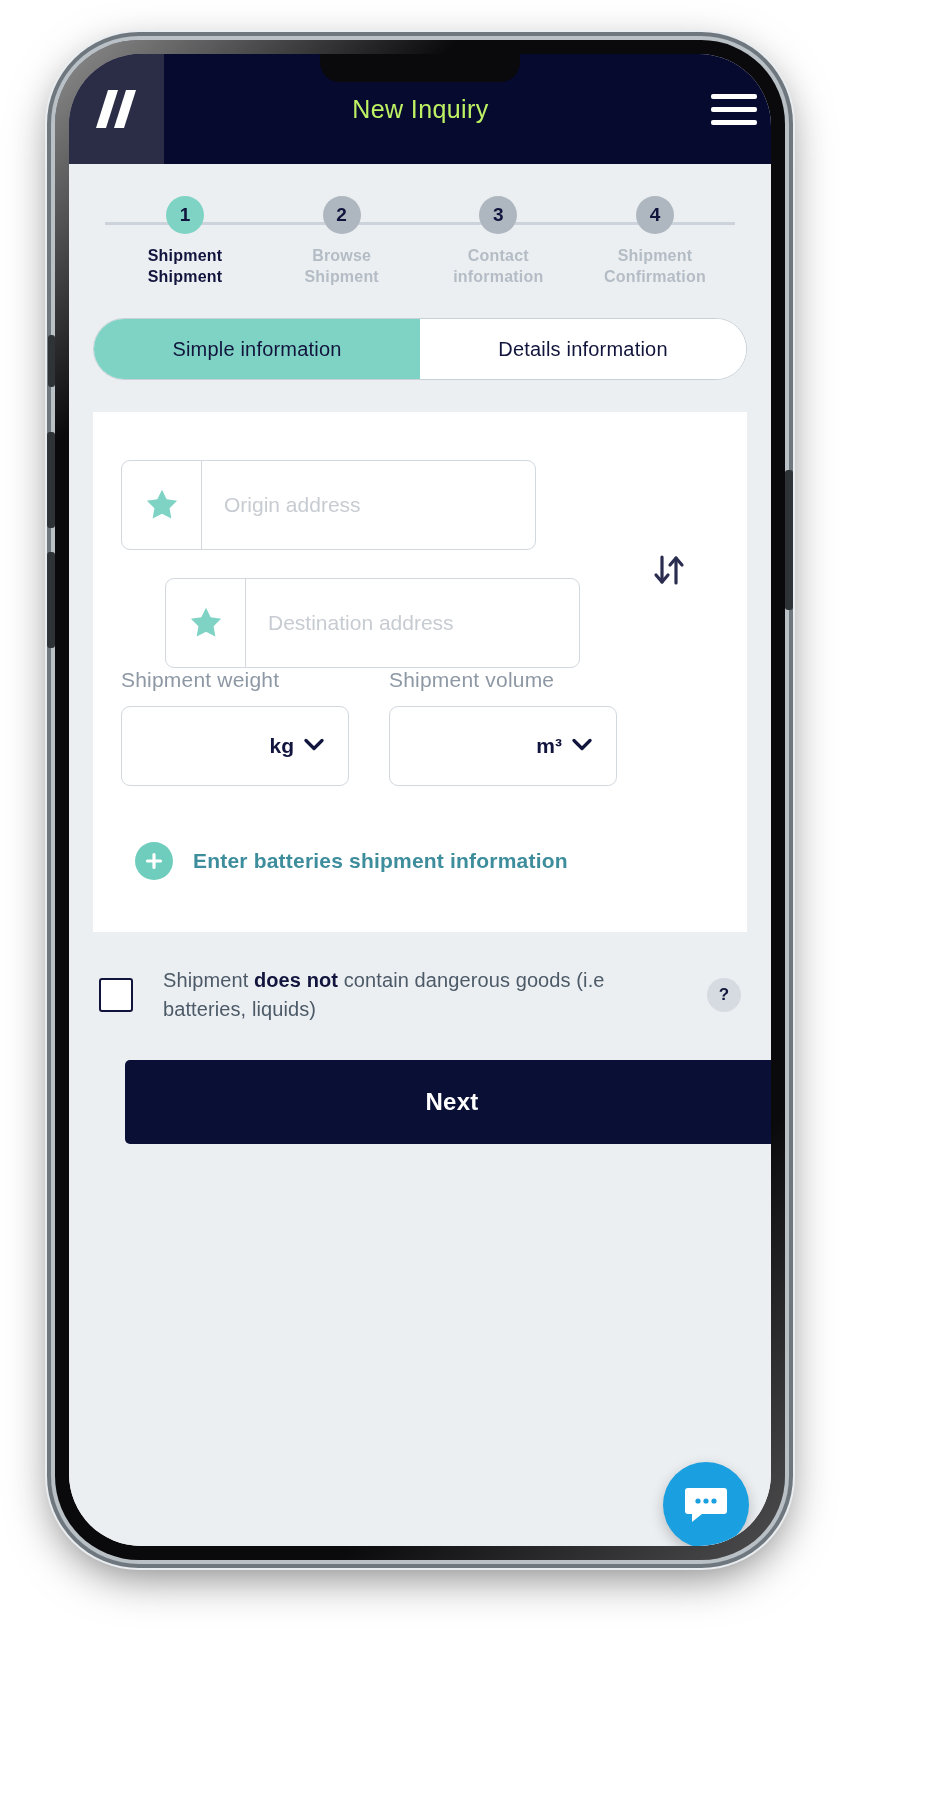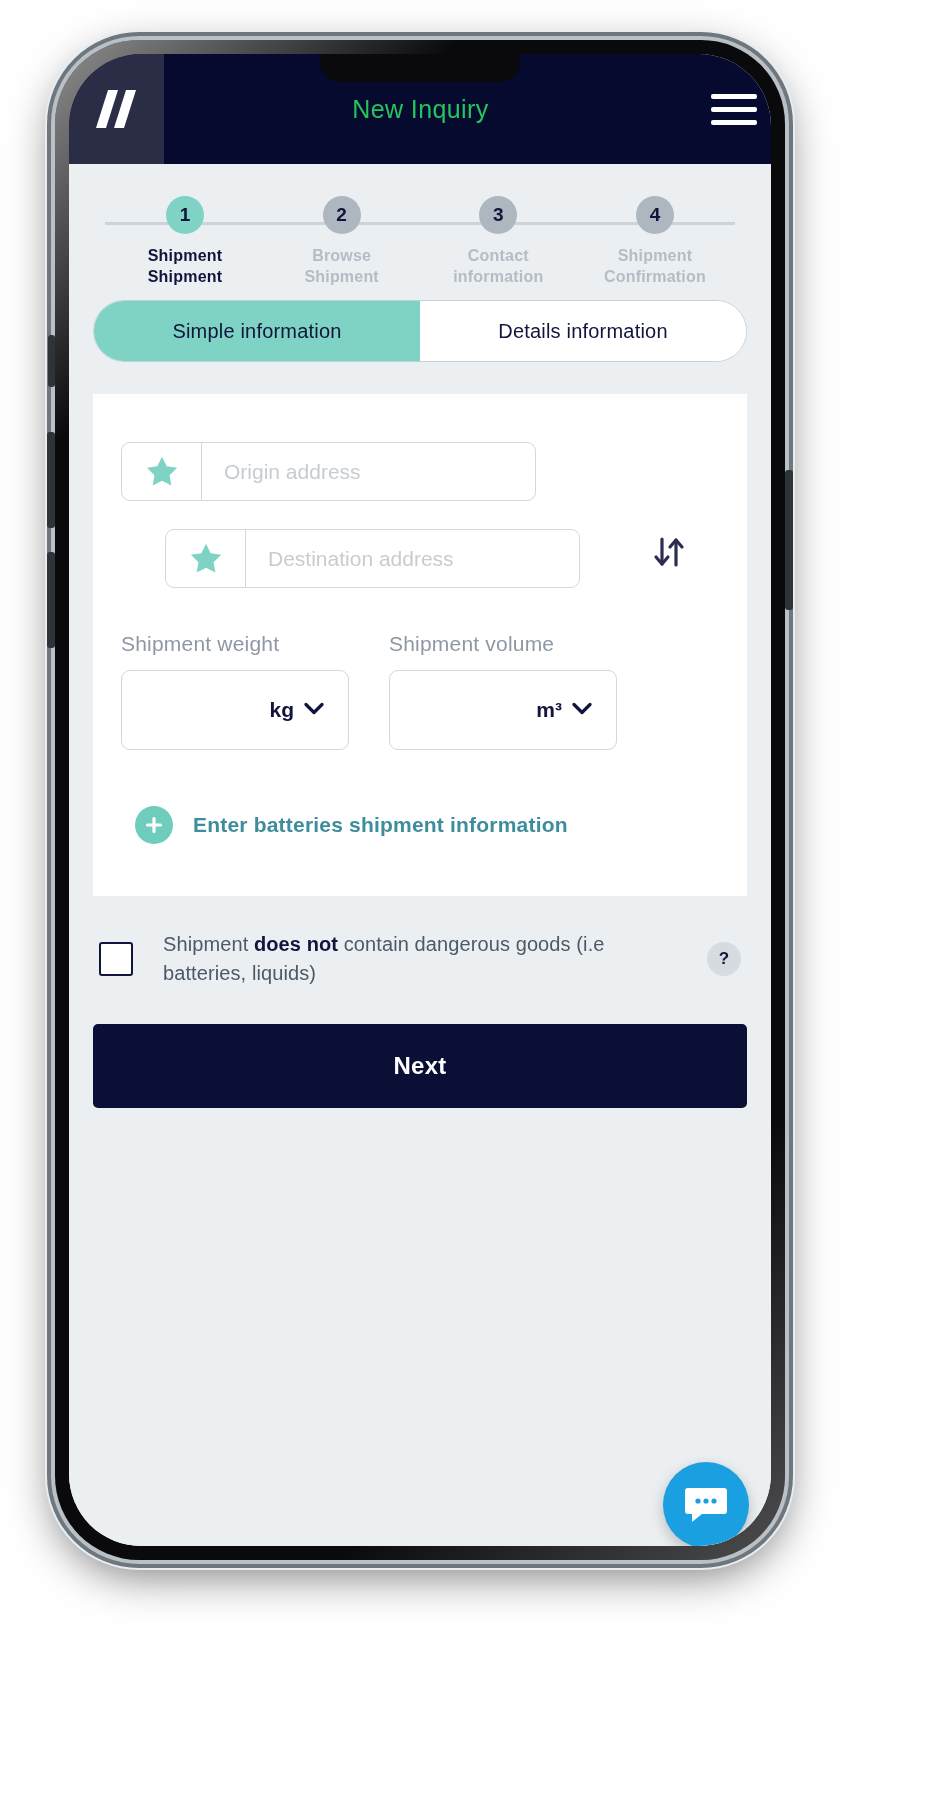--- a/index.html
+++ b/index.html
@@ -86,21 +86,21 @@
     background: #2b2d46;
     display: flex;
     align-items: center;
     justify-content: center;
     flex: none;
   }
   #brand-logo-box svg { display: block; }
   #header-title {
     flex: 1;
     text-align: center;
-    color: #22c55e;
+    color: #bef264;
     font-size: 25px;
     letter-spacing: 0.4px;
     margin-left: -20px;
   }
   #hamburger-button {
     width: 74px;
     height: 110px;
     display: flex;
     flex-direction: column;
     justify-content: center;
@@ -171,21 +171,21 @@
     font-size: 16px;
     line-height: 1.32;
     color: #b4bcc5;
     font-weight: bold;
     letter-spacing: 0.2px;
   }
   .step.active .step-label { color: #11143c; }
 
   
   #tab-switcher {
-    margin-top: 4px;
+    margin-top: 22px;
     height: 62px;
     display: flex;
     border: 1px solid #c9d1d8;
     border-radius: 31px;
     overflow: hidden;
     background: #ffffff;
   }
   .tab {
     flex: 1;
     display: flex;
@@ -206,21 +206,21 @@
   }
 
   .address-row {
     position: relative;
     display: flex;
     align-items: flex-start;
   }
   .address-field {
     display: flex;
     width: 415px;
-    height: 59px;
+    height: 90px;
     border: 1px solid #d2d8de;
     border-radius: 9px;
     overflow: hidden;
     background: #ffffff;
   }
   .field-prefix {
     width: 80px;
     border-right: 1px solid #d2d8de;
     display: flex;
     align-items: center;
@@ -249,21 +249,20 @@
     align-items: center;
     justify-content: center;
   }
 
   #destination-row { margin-top: 28px; padding-left: 44px; }
 
   
   #measure-row {
     display: flex;
     gap: 40px;
-    margin-top: 44px;
   }
   .measure-group { width: 228px; }
   .measure-label {
     font-size: 21px;
     color: #8d98a4;
     letter-spacing: 0.2px;
   }
   .measure-box {
     margin-top: 14px;
     height: 80px;
@@ -354,20 +353,21 @@
     margin-top: 36px;
     height: 84px;
     background: #0a0f35;
     color: #ffffff;
     border: none;
     border-radius: 5px;
     font-family: "Liberation Sans", sans-serif;
     font-size: 24px;
     font-weight: bold;
     letter-spacing: 0.3px;
+    margin-left: 32px;
   }
 
   
   #chat-widget {
     position: absolute;
     right: 22px;
     bottom: 30px;
     width: 86px;
     height: 86px;
     border-radius: 50%;

